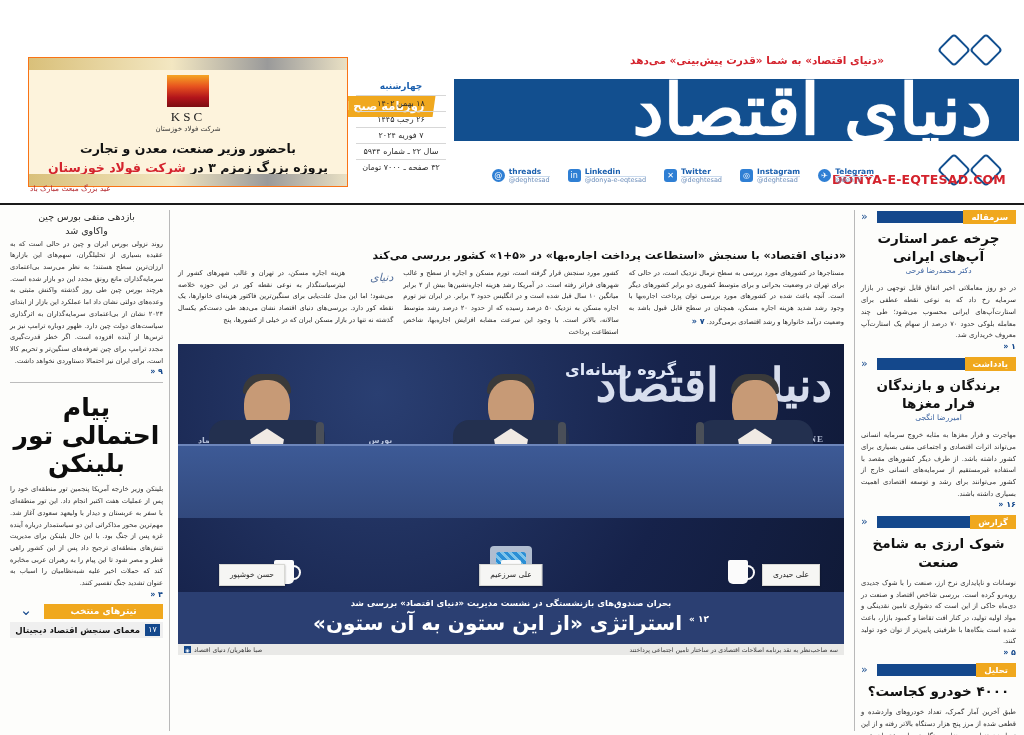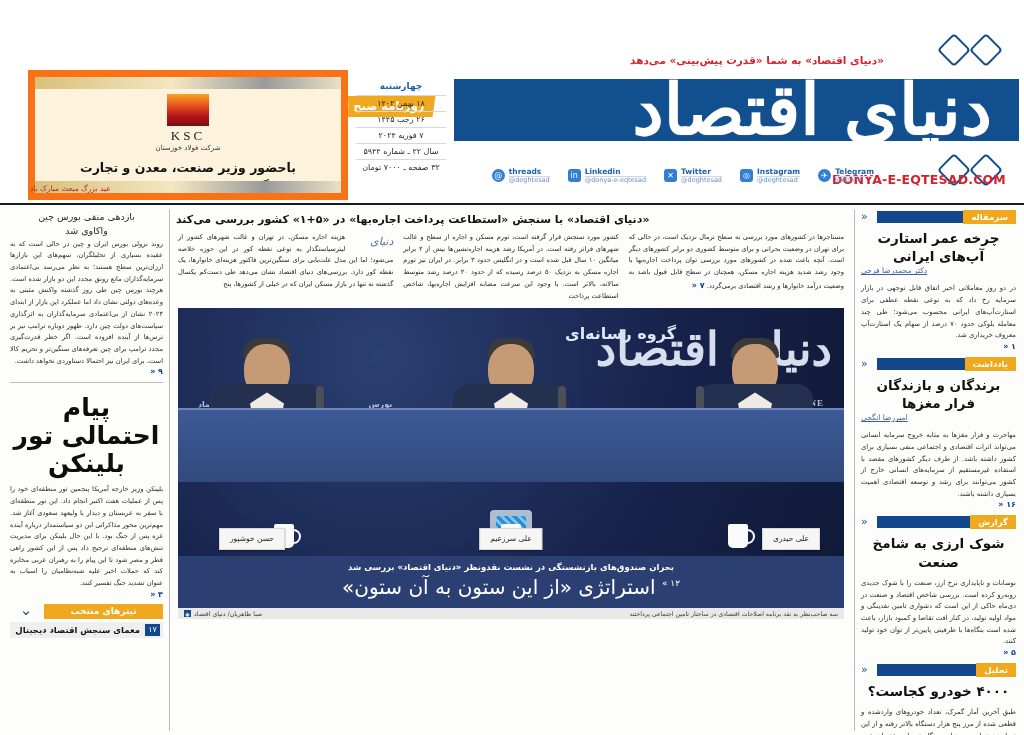--- a/index.html
+++ b/index.html
@@ -89,23 +89,23 @@
     position: absolute; top: 78px; right: 578px;
     width: 90px; text-align: center;
     font-size: 8px; color: #2b2b2b; line-height: 1.5;
   }
   .datebox .dow { color: #1a5fae; font-weight: bold; font-size: 9px; padding-bottom: 2px;}
   .datebox div { border-bottom: 1px solid #d7d7d7; padding: 1.5px 0; white-space: nowrap;}
   .datebox div:last-child { border-bottom: none; }
 
   
   .ad-ksc {
-    position: absolute; top: 70px; left: 28px;
+    position: absolute; top: 57px; left: 28px;
     width: 320px; height: 130px;
-    background: #fdf3dc; border: 7px solid #f97316;
+    background: #fdf3dc; border: 1px solid #f97316;
     overflow: hidden;
   }
   .ad-ksc .bar-top, .ad-ksc .bar-bot {
     position: absolute; left: 0; right: 0; height: 12px;
     background: linear-gradient(90deg,#d9c07a 0%,#f3e7c2 45%,#9a9a9a 75%,#e9e0c4 100%);
   }
   .ad-ksc .bar-top { top: 0; }
   .ad-ksc .bar-bot { bottom: 0; }
   .ksc-logo {
     margin: 17px auto 0; width: 42px; height: 32px;
@@ -143,35 +143,35 @@
   .sb-head .tag {
     position: absolute; top: 0; right: 0; height: 14px;
     background: #f0a81e; color: #fff; font-size: 8.5px; font-weight: bold;
     padding: 0 8px; display: flex; align-items: center;
   }
   .sb-head .chev { position: absolute; top: 0px; left: 0; color: #14488c; font-size: 11px; }
   .sb-title {
     text-align: center; font-size: 13.5px; font-weight: bold; color: #111;
     line-height: 1.35; letter-spacing: -0.3px; padding: 1px 0 1px;
   }
-  .sb-author { text-align: left; font-size: 7.5px; color: #3a62a0; padding-bottom: 2px; text-decoration: underline; }
+  .sb-author { text-align: center; font-size: 7.5px; color: #3a62a0; padding-bottom: 2px; }
   .sb-text {
     font-size: 6.8px; color: #2c2c2c; line-height: 1.72; text-align: justify;
     letter-spacing: -0.1px;
     margin-top: 6px;
   }
   .sb-jump { color: #14488c; font-size: 8px; font-weight: bold; }
 
   
   .center {
     position: absolute; top: 0; right: 178px; left: 176px; bottom: 0;
   }
   .kicker {
-    text-align: left; font-size: 11px; color: #111; font-weight: bold;
-    padding: 3px 0 4px; letter-spacing: -0.2px;
+    text-align: right; font-size: 11px; color: #111; font-weight: bold;
+    padding: 3px 0 4px; letter-spacing: -0.2px; margin-top: 36px;
   }
   .headline {
     text-align: center; font-size: 49px; font-weight: bold; color: #0d0d0d;
     line-height: 1.08; letter-spacing: -2px; padding: 2px 0 8px;
     font-family: "DejaVu Sans","Liberation Sans",sans-serif;
   }
   .lede-cols {
     display: flex; flex-direction: row; gap: 10px; padding: 2px 2px 6px;
   }
   .lede-col { flex: 1; font-size: 6.6px; line-height: 1.78; text-align: justify; color: #262626; }
@@ -267,21 +267,21 @@
     content:""; position:absolute; left:6px; right:6px; top:6px; height:18px;
     background: repeating-linear-gradient(45deg,#2b8fd6 0 3px,#7fc4ea 3px 6px);
     border-radius: 3px;
   }
 
   .cap-band {
     position: relative; margin: 0 2px; background: #2b3f72; color: #fff;
     padding: 6px 10px 9px; text-align: center;
   }
   .cap-kicker { font-size: 8.5px; font-weight: bold; letter-spacing: -0.2px; }
-  .cap-title { font-size: 20px; font-weight: normal; letter-spacing: -0.6px; padding-top: 3px; }
+  .cap-title { font-size: 20px; font-weight: bold; letter-spacing: -0.6px; padding-top: 3px; }
   .cap-title .pg { font-size: 9px; vertical-align: super; }
   .cap-foot {
     position: relative; margin: 0 2px; background: #e9e9e7;
     display: flex; justify-content: space-between; align-items: center;
     padding: 2px 6px; font-size: 6.2px; color: #3a3a3a;
   }
   .cap-credit { display: flex; align-items: center; gap: 3px; }
   .cred-sq { width: 7px; height: 7px; background: #14488c; color: #fff; font-size: 5px;
     display: flex; align-items: center; justify-content: center; }
 
@@ -525,21 +525,21 @@
         <div class="mug" style="right:96px;"></div>
         <div class="mug" style="left:50%; margin-left:-10px;"></div>
         <div class="mug" style="left:96px;"></div>
 
         <div class="nameplate" style="right:24px;">علی حیدری</div>
         <div class="nameplate" style="left:50%; transform:translateX(-50%);">علی سرزعیم</div>
         <div class="nameplate" style="left:41px;">حسن خوشپور</div>
       </div>
 
       <div class="cap-band">
-        <div class="cap-kicker">بحران صندوق‌های بازنشستگی در نشست نقدونظر «دنیای اقتصاد» بررسی شد</div>
+        <div class="cap-kicker">بحران صندوق‌های بازنشستگی در نشست مدیریت «دنیای اقتصاد» بررسی شد</div>
         <div class="cap-title">
           <span class="pg">۱۲ »</span>
           <span>استراتژی «از این ستون به آن ستون»</span>
         </div>
       </div>
       <div class="cap-foot">
         <span>سه صاحب‌نظر به نقد برنامه اصلاحات اقتصادی در ساختار تامین اجتماعی پرداختند</span>
         <span class="cap-credit">
           <span>صبا طاهریان/ دنیای اقتصاد</span>
           <span class="cred-sq">◉</span>

